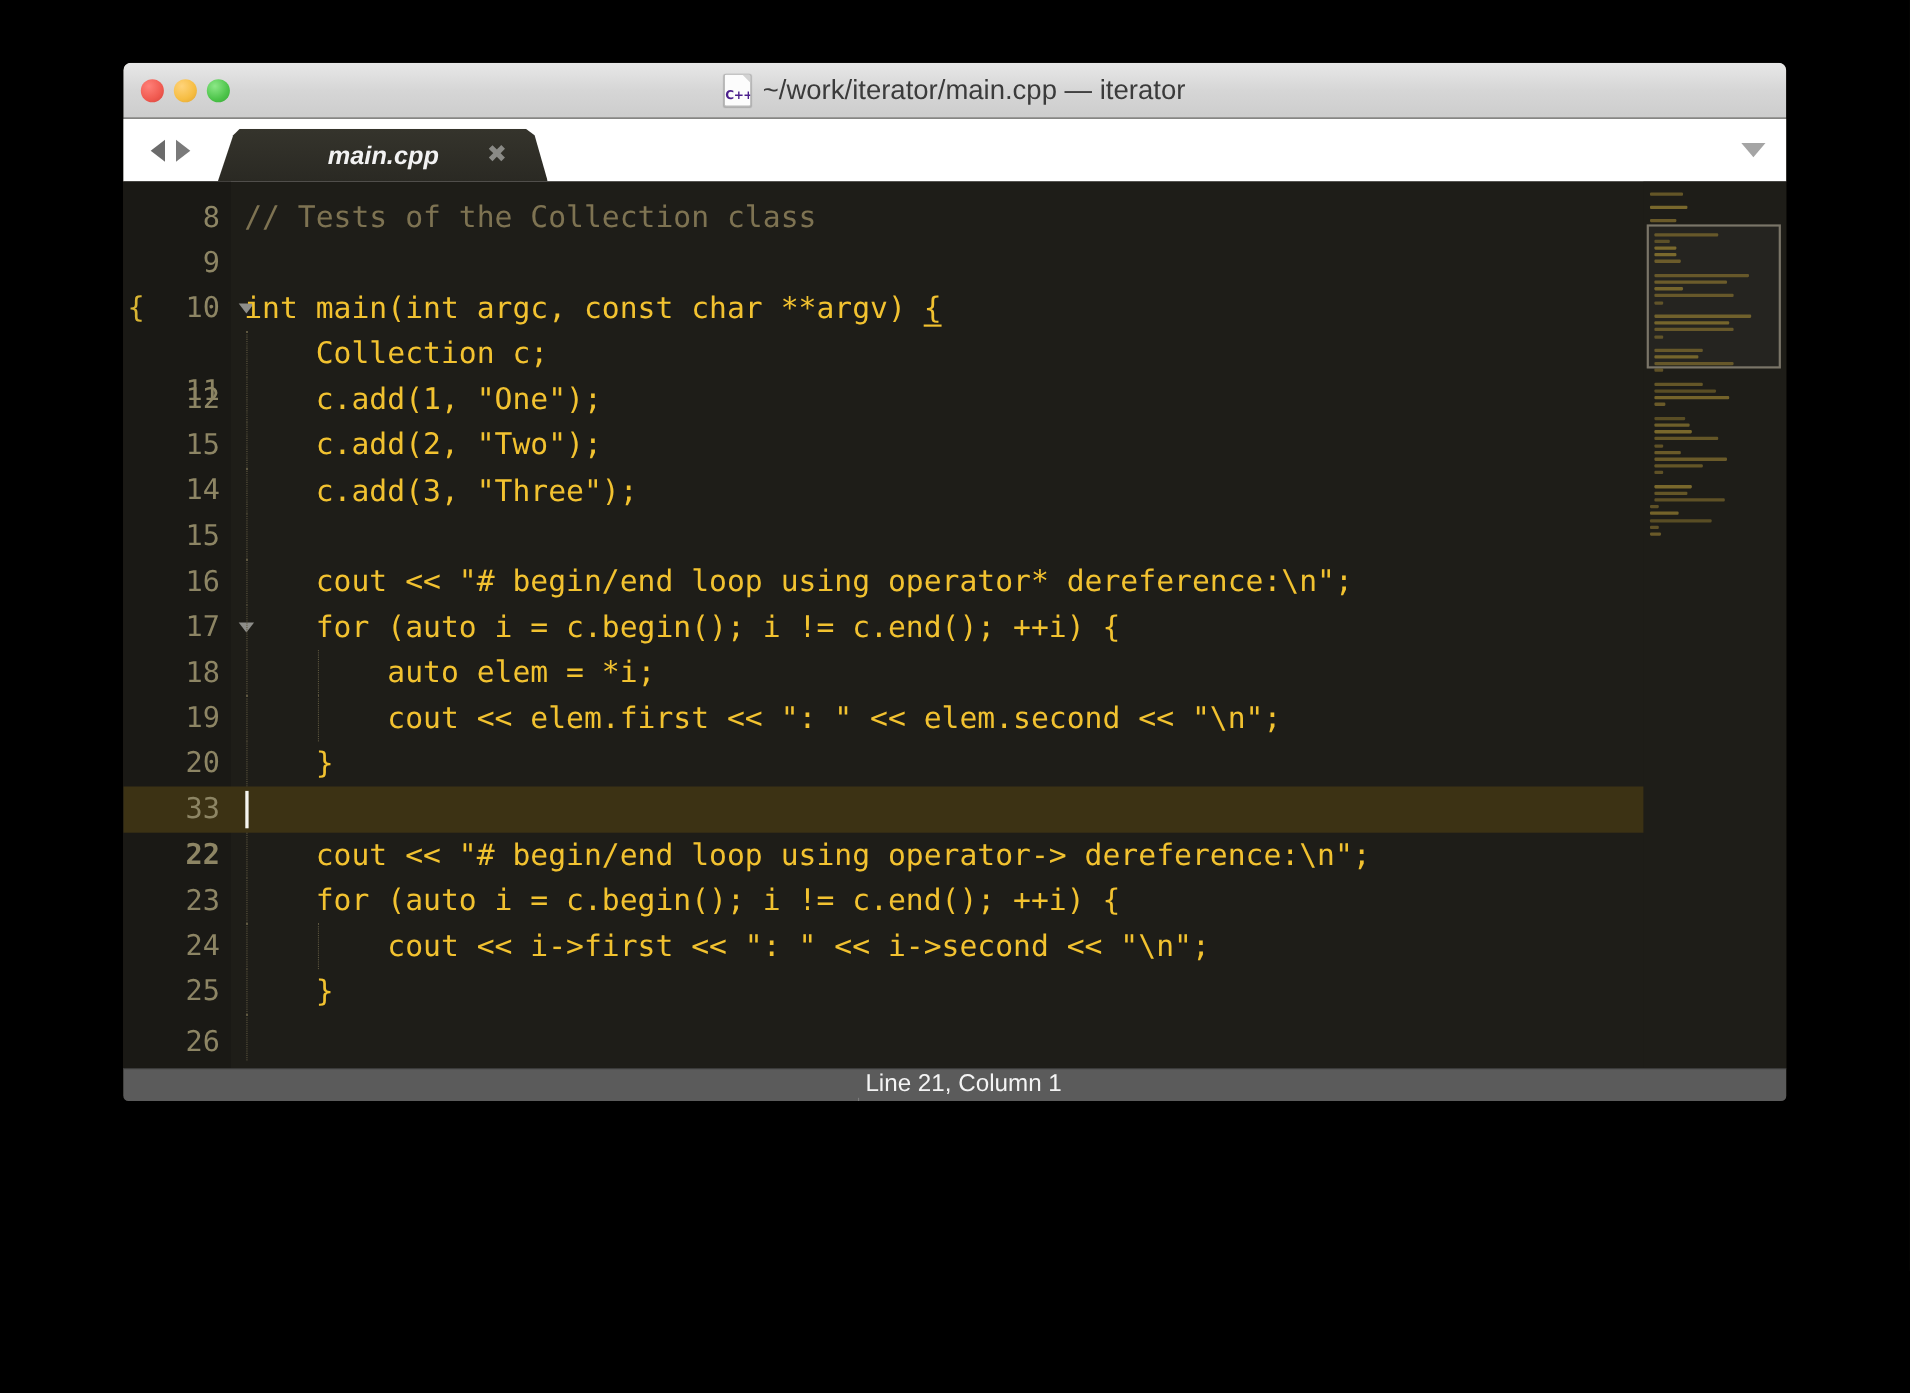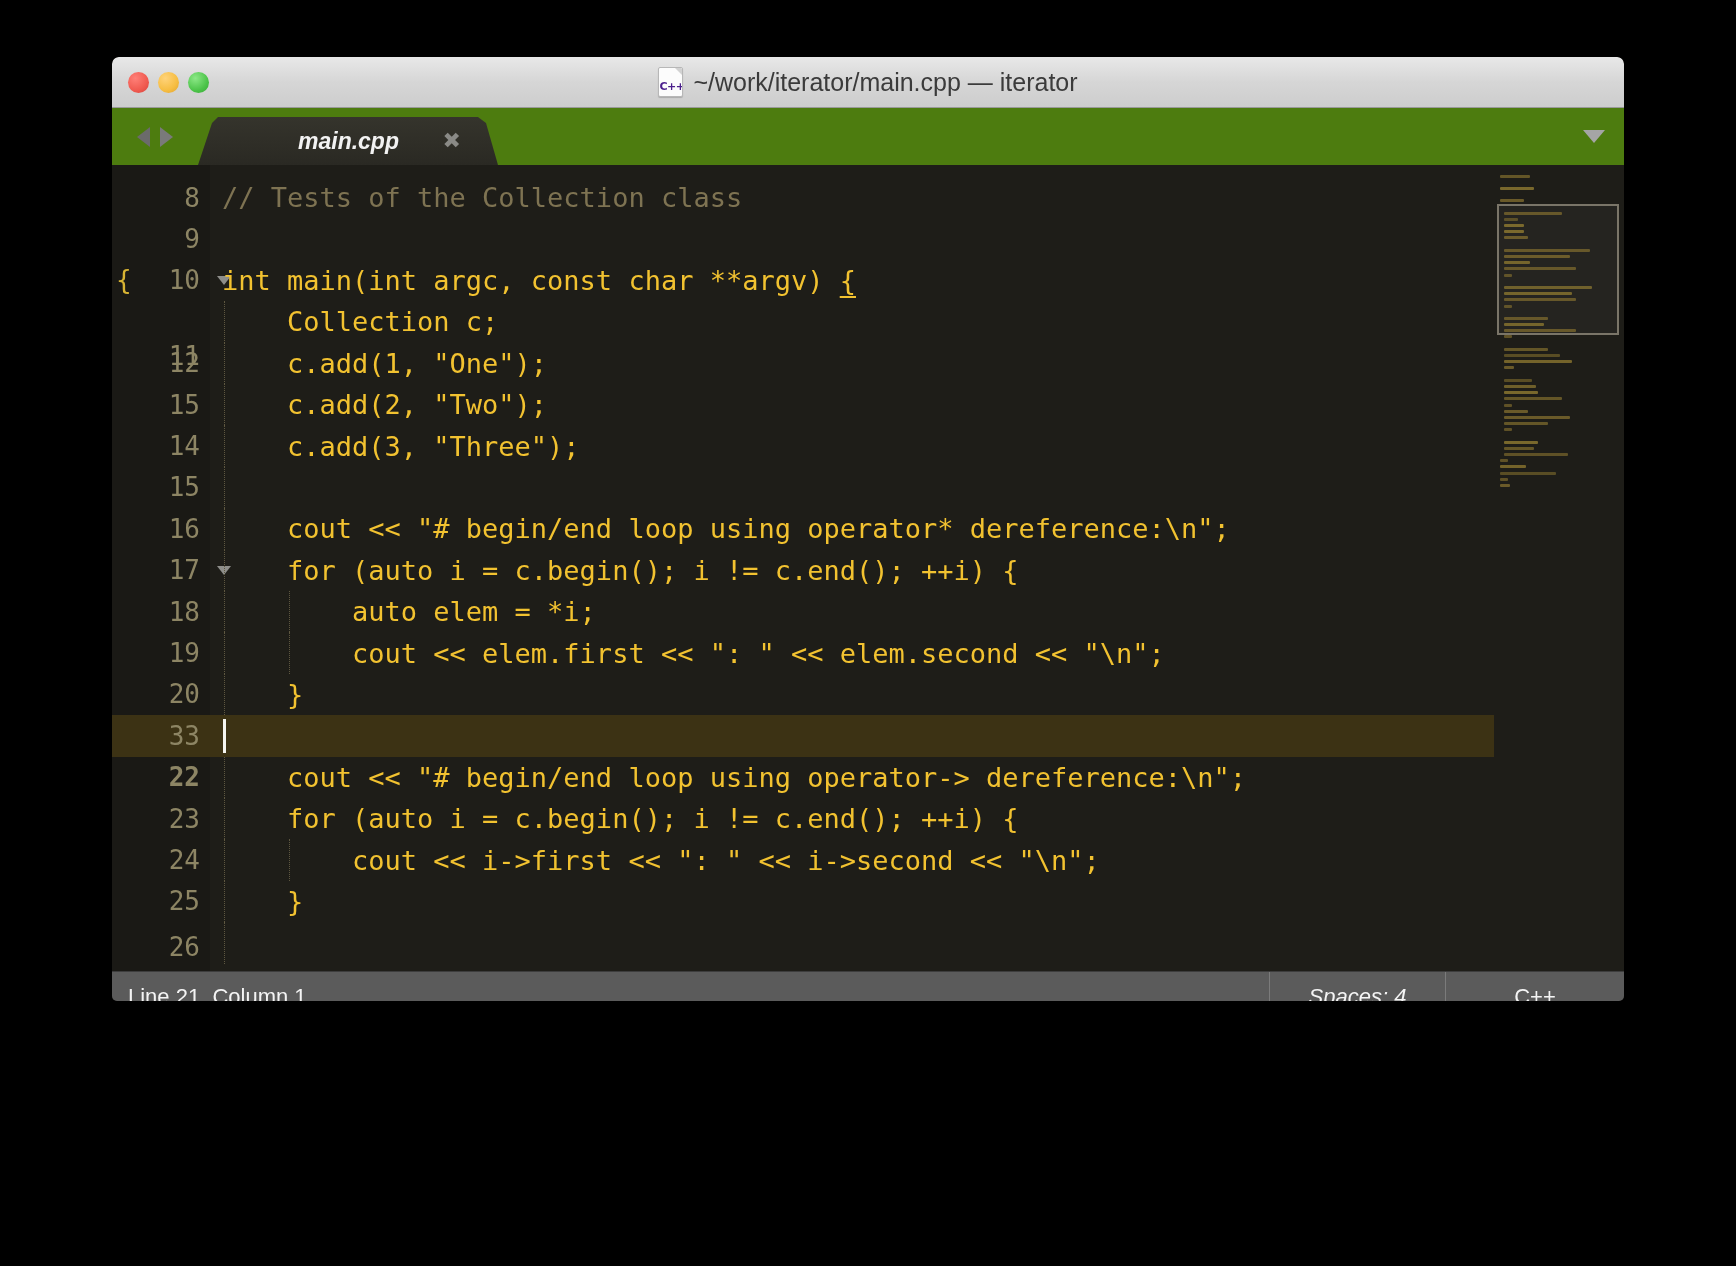--- a/index.html
+++ b/index.html
@@ -95,21 +95,21 @@
     font-size: 25px;
     color: #3b3b3b;
     font-family: "Liberation Sans", sans-serif;
     white-space: nowrap;
   }
 
   
   #tabbar {
     position: relative;
     height: 57px;
-    background: #4d7c0f;
+    background: #ffffff;
     display: flex;
     align-items: flex-end;
   }
   #nav-arrows {
     width: 86px;
     height: 57px;
     display: flex;
     align-items: center;
     justify-content: center;
     gap: 10px;
@@ -278,20 +278,21 @@
 
   
   #statusbar {
     height: 49px;
     background: #5b5b5b;
     display: flex;
     align-items: center;
     border-top: 1px solid #3d3d3d;
     color: #f4f4f4;
     font-size: 22px;
+    flex-direction: column;
   }
   #status-left {
     flex: 1 1 auto;
     padding-left: 16px;
     white-space: nowrap;
   }
   .status-cell {
     flex: none;
     height: 49px;
     display: flex;

